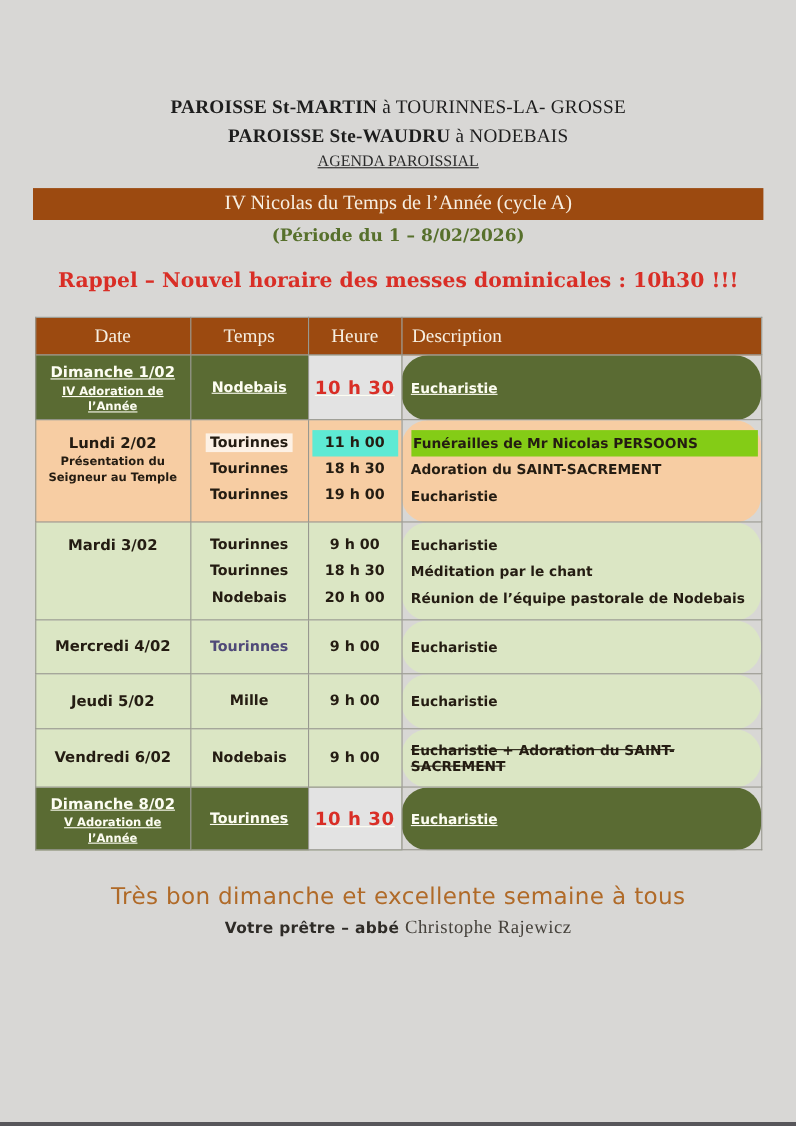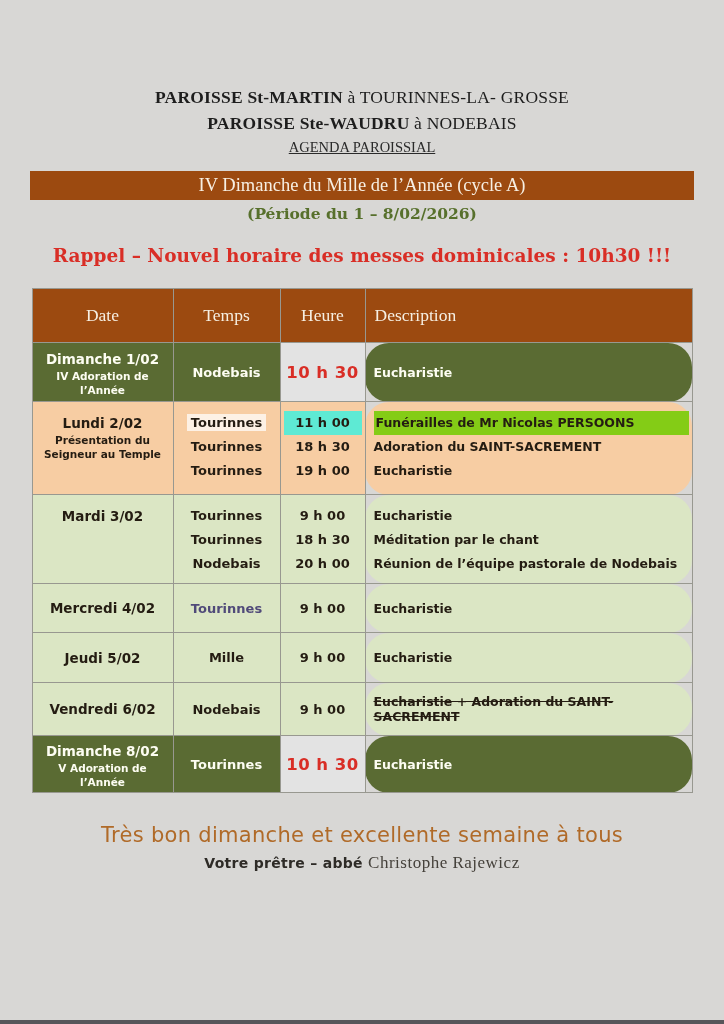--- a/index.html
+++ b/index.html
@@ -37,25 +37,25 @@
     margin-top:19px;text-align:center;color:var(--red);
     font-family:"DejaVu Serif",serif;font-weight:bold;font-size:18.5px;line-height:24px;
   }
   
   table.agenda{
     margin:20px auto 0;width:660px;border-collapse:collapse;table-layout:fixed;
   }
   .c-date{width:141px;} .c-lieu{width:107px;} .c-heure{width:85px;} .c-desc{width:327px;}
   table.agenda th,table.agenda td{border:1px solid #989890;}
   th{
-    background:var(--accent-brown);color:#f6efe2;height:54px;
+    background:var(--accent-brown);color:#f6efe2;height:34px;
     font-family:"Liberation Serif",serif;font-weight:normal;font-size:17.5px;text-align:center;
   }
   th.th-desc{text-align:left;padding-left:9px;}
-  .row-dark{background:var(--dark-green);color:#fdfdf2;}
+  .row-dark{background:var(--dark-green);color:#fdfdf2;text-decoration:underline;}
   .row-peach{background:var(--peach);color:#241c12;}
   .row-light{background:var(--light-green);color:#241c12;}
   .r1 td{height:59px;} .r2 td{height:93px;} .r3 td{height:89px;}
   .r4 td{height:49px;} .r5 td{height:50px;} .r6 td{height:53px;} .r7 td{height:57px;}
   td{vertical-align:middle;}
   td.top{vertical-align:top;padding-top:9px;}
   .date-cell{text-align:center;}
   .date-main{font-weight:bold;font-size:13.5px;line-height:24px;}
   .date-sub{font-weight:bold;font-size:10.5px;line-height:14px;margin-top:-2px;padding:0 6px;}
   .lieu-cell{text-align:center;font-weight:bold;font-size:13px;margin-top:44px;}
@@ -82,21 +82,21 @@
 <body>
 
 <div class="page">
 
   <div class="top-header">
     <div class="parish-line"><span class="b">PAROISSE St-MARTIN</span><span> à TOURINNES-LA- GROSSE</span></div>
     <div class="parish-line"><span class="b">PAROISSE Ste-WAUDRU</span><span> à NODEBAIS</span></div>
     <div class="agenda-sub">AGENDA PAROISSIAL</div>
   </div>
 
-  <div class="banner">IV Dimanche du Mille de l’Année (cycle A)</div>
+  <div class="banner">IV Nicolas du Temps de l’Année (cycle A)</div>
   <div class="period">(Période du 1 – 8/02/2026)</div>
 
   <div class="notice">Rappel – Nouvel horaire des messes dominicales : 10h30 !!!</div>
 
   <table class="agenda">
     <colgroup>
         <col class="c-date">
         <col class="c-lieu">
         <col class="c-heure">
         <col class="c-desc">

